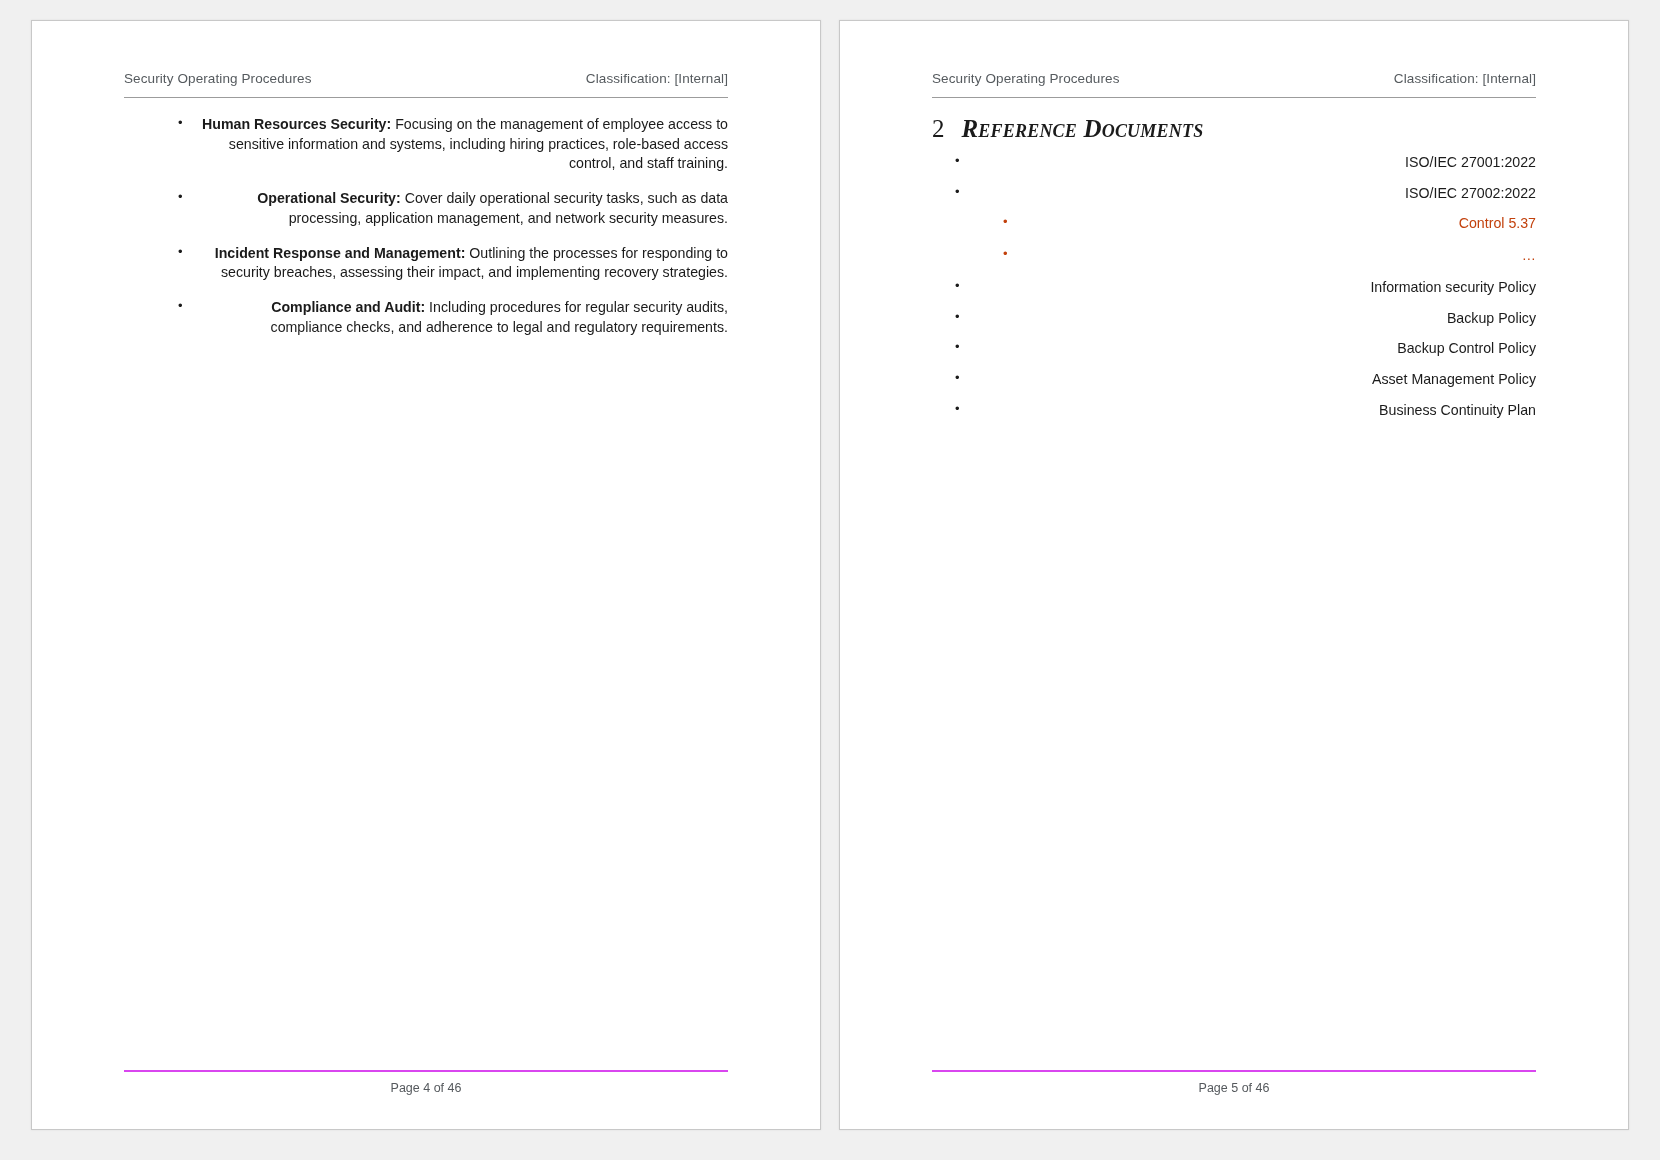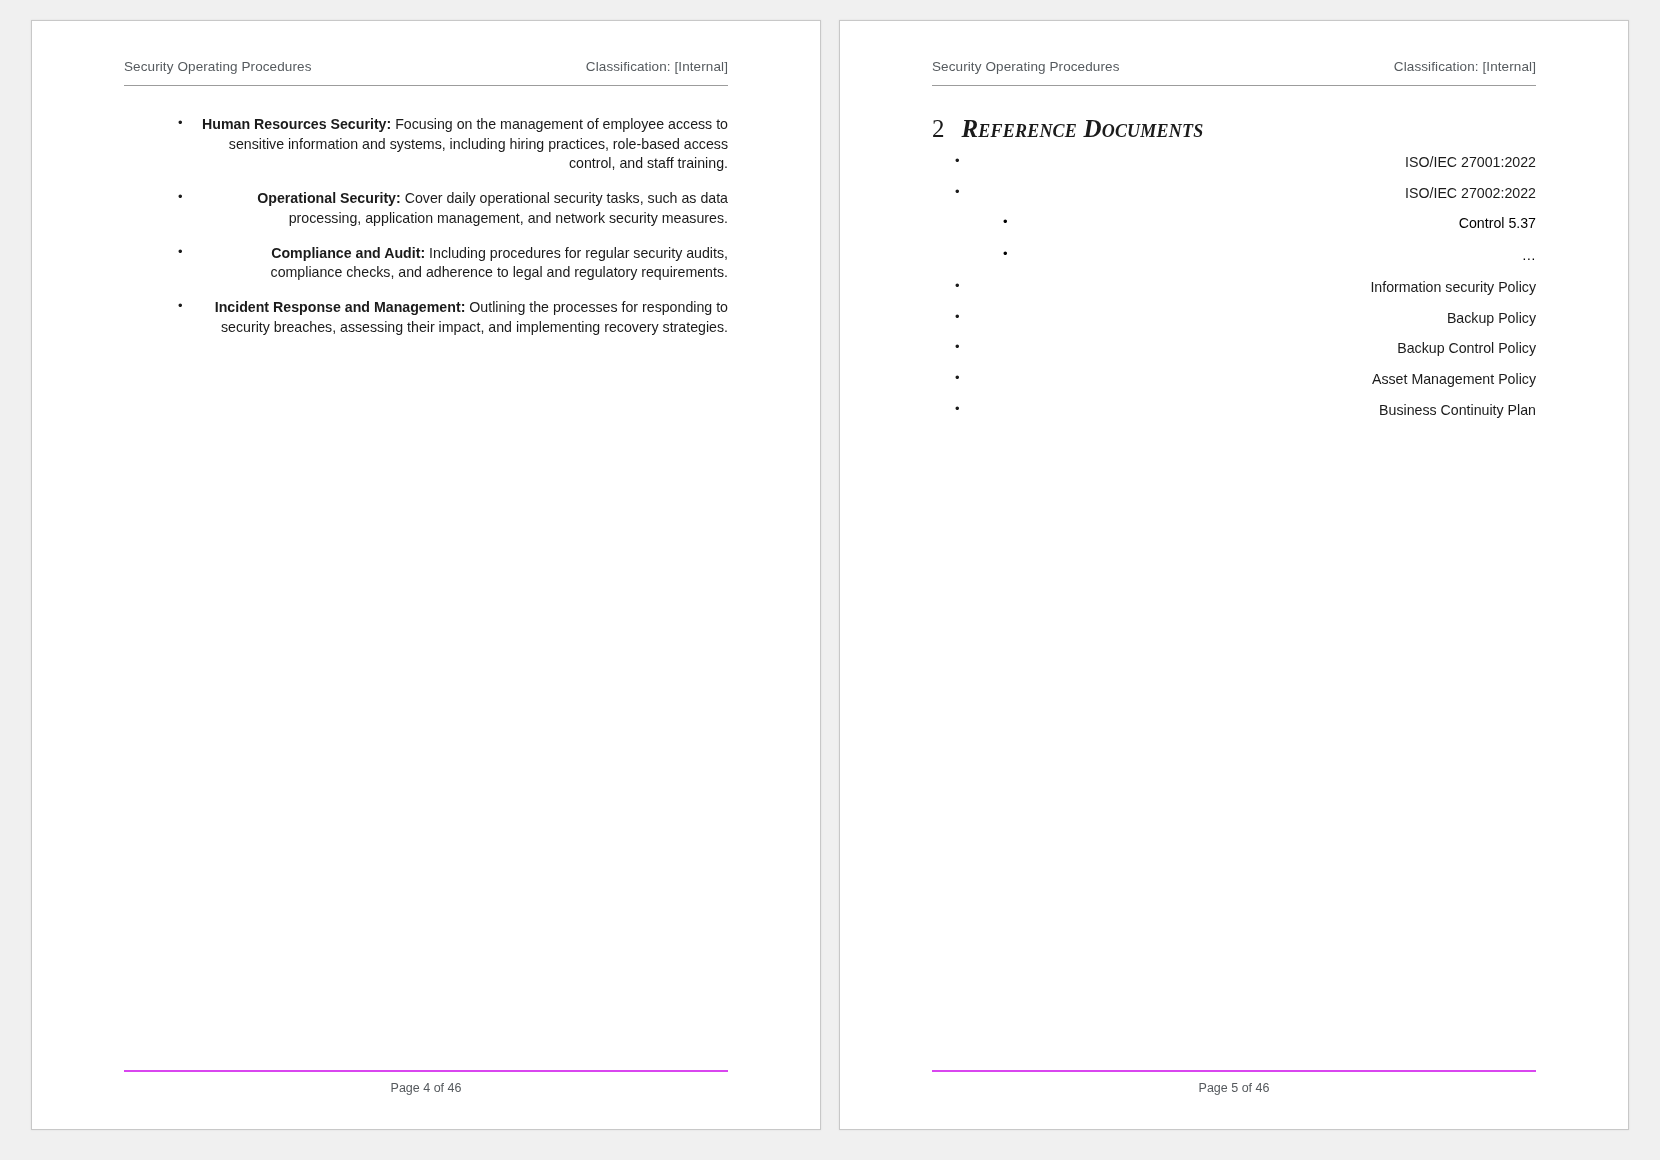--- a/index.html
+++ b/index.html
@@ -38,20 +38,21 @@
   }
   .header-row {
     display: flex;
     justify-content: space-between;
     align-items: baseline;
     font-size: 13.5px;
     color: #555a5e;
     padding-bottom: 11px;
     border-bottom: 1px solid #9c9c9c;
     letter-spacing: 0.1px;
+    margin-top: 12px;
   }
   .header-left, .header-right { white-space: nowrap; }
   .body-area {
     position: absolute;
     top: 56px;
     left: 0;
     right: 0;
     bottom: 46px;
     overflow: hidden;
   }
@@ -126,21 +127,21 @@
     margin: 11px 0 0 0;
     padding: 0;
   }
   ul.lvl2 > li {
     position: relative;
     padding-left: 30px;
     margin-left: 18px;
     margin-bottom: 12px;
     font-size: 14.2px;
     line-height: 1.39;
-    color: #000000;
+    color: #c2410c;
   }
   ul.lvl2 > li::before {
     content: "\2022";
     position: absolute;
     left: 9px;
     top: -1px;
     font-size: 13px;
   }
 </style>
 </head>
@@ -158,24 +159,24 @@
 
       <div class="body-area">
         <ul class="lvl1">
           <li>
             <span class="lead">Human Resources Security:</span><span> Focusing on the management of employee access to sensitive information and systems, including hiring practices, role-based access control, and staff training.</span>
           </li>
           <li>
             <span class="lead">Operational Security:</span><span> Cover daily operational security tasks, such as data processing, application management, and network security measures.</span>
           </li>
           <li>
+            <span class="lead">Incident Response and Management:</span><span> Outlining the processes for responding to security breaches, assessing their impact, and implementing recovery strategies.</span>
+          </li>
+          <li>
             <span class="lead">Compliance and Audit:</span><span> Including procedures for regular security audits, compliance checks, and adherence to legal and regulatory requirements.</span>
-          </li>
-          <li>
-            <span class="lead">Incident Response and Management:</span><span> Outlining the processes for responding to security breaches, assessing their impact, and implementing recovery strategies.</span>
           </li>
         </ul>
       </div>
 
       <div class="footer-row">
         <span>Page 4 of 46</span>
       </div>
 
     </div>
   </div>

